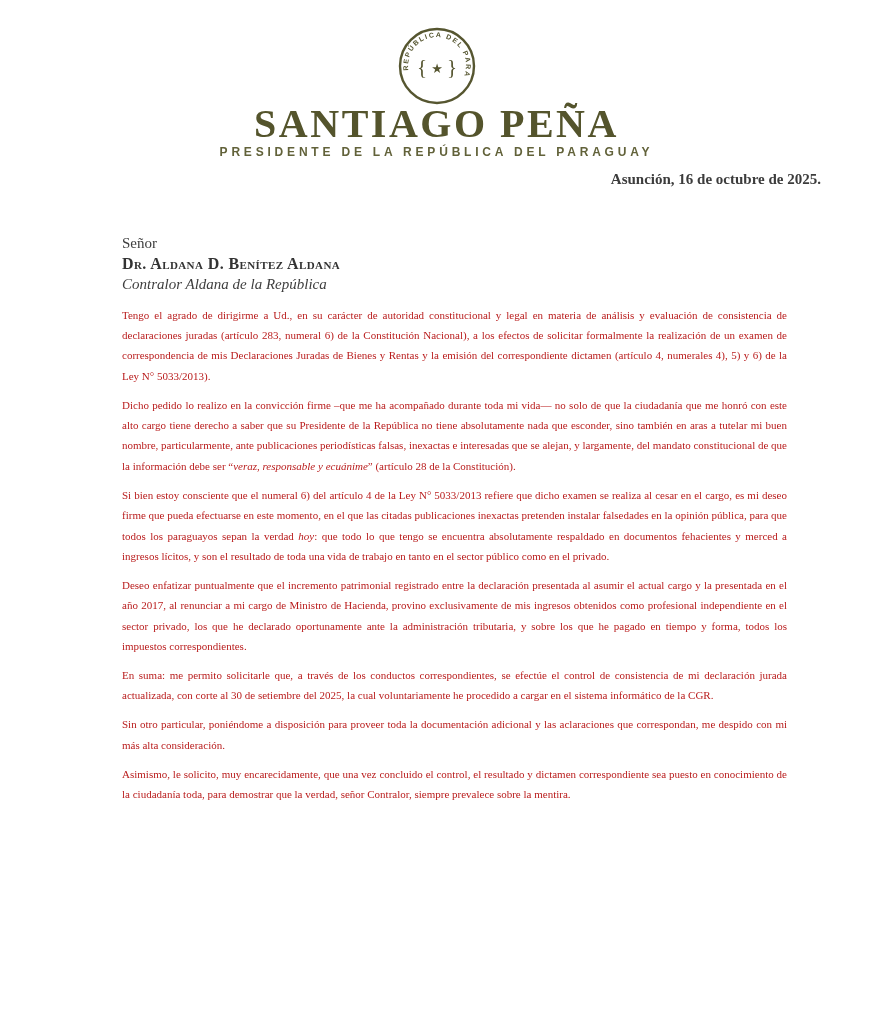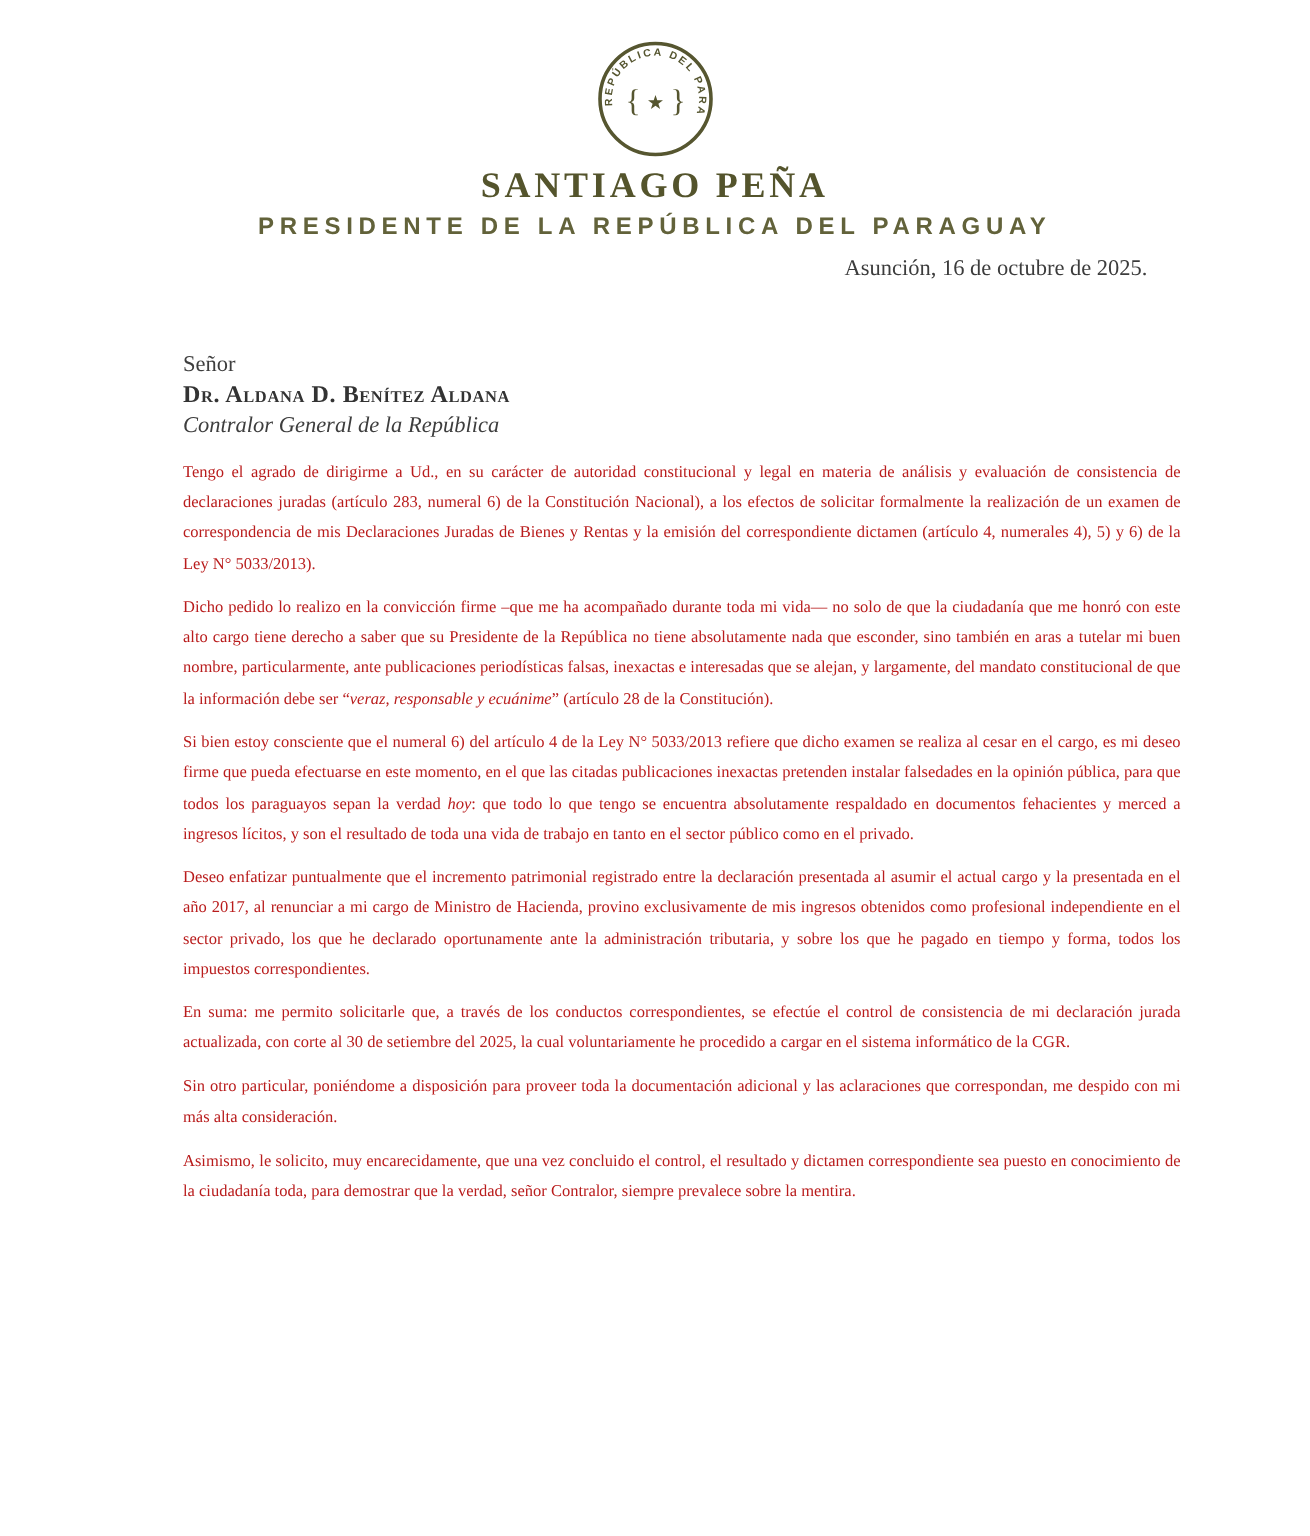--- a/index.html
+++ b/index.html
@@ -11,33 +11,33 @@
     overflow:hidden;
     font-family:"Liberation Serif","DejaVu Serif",serif;
     color:#3e3e3e;
   }
   
   .letterhead{ text-align:center; padding-top:26px; }
   .seal{ display:block; margin:0 auto; width:80px; height:80px; }
   .seal text{ fill:#565630; }
   .seal .ring{ fill:none; stroke:#565630; }
   .lh-name{
-    font-size:24px; font-weight:700; letter-spacing:2.5px;
+    font-size:40px; font-weight:700; letter-spacing:2.5px;
     color:#54542c; line-height:32px; margin-top:2px;
     font-family:"Liberation Serif","DejaVu Serif",serif;
   }
   .lh-title{
-    font-size:16px; font-weight:700; letter-spacing:3.8px;
+    font-size:12px; font-weight:700; letter-spacing:3.8px;
     color:#62623a; line-height:16px; margin-top:4px;
     font-family:"Liberation Sans","DejaVu Sans",sans-serif;
   }
   
   .dateline{
-    text-align:right; padding-right:108px;
-    font-size:15px; line-height:20px; margin-top:9px; color:#3c3c3c;
+    text-align:right; padding-right:52px;
+    font-size:15px; line-height:20px; margin-top:9px; color:#3c3c3c;font-weight:bold;
   }
   
   .content{ padding:0 86px 0 122px; }
   .recipient{ margin-top:44px; font-size:15px; line-height:20.5px; }
   .r-name{
     font-weight:700; font-variant:small-caps;
     font-size:16px; letter-spacing:0.4px; color:#333333;
   }
   .r-title{ font-style:italic; }
   .greeting{ margin:24px 0 0 0; font-size:14.5px; line-height:20px; }
@@ -71,21 +71,21 @@
     <div class="lh-title">PRESIDENTE DE LA REPÚBLICA DEL PARAGUAY</div>
   </header>
 
   <div class="dateline">Asunción, 16 de octubre de 2025.</div>
 
   <div class="content">
 
     <div class="recipient">
       <div>Señor</div>
       <div class="r-name">Dr. Aldana D. Benítez Aldana</div>
-      <div class="r-title">Contralor General de la República</div>
+      <div class="r-title">Contralor Aldana de la República</div>
     </div>
 
 
     <p class="body first">Tengo el agrado de dirigirme a Ud., en su carácter de autoridad constitucional y legal en materia de análisis y evaluación de consistencia de declaraciones juradas (artículo 283, numeral 6) de la Constitución Nacional), a los efectos de solicitar formalmente la realización de un examen de correspondencia de mis Declaraciones Juradas de Bienes y Rentas y la emisión del correspondiente dictamen (artículo 4, numerales 4), 5) y 6) de la Ley N° 5033/2013).</p>
 
     <p class="body"><span>Dicho pedido lo realizo en la convicción firme –que me ha acompañado durante toda mi vida— no solo de que la ciudadanía que me honró con este alto cargo tiene derecho a saber que su Presidente de la República no tiene absolutamente nada que esconder, sino también en aras a tutelar mi buen nombre, particularmente, ante publicaciones periodísticas falsas, inexactas e interesadas que se alejan, y largamente, del mandato constitucional de que la información debe ser “</span><em>veraz, responsable y ecuánime</em><span>” (artículo 28 de la Constitución).</span></p>
 
     <p class="body"><span>Si bien estoy consciente que el numeral 6) del artículo 4 de la Ley N° 5033/2013 refiere que dicho examen se realiza al cesar en el cargo, es mi deseo firme que pueda efectuarse en este momento, en el que las citadas publicaciones inexactas pretenden instalar falsedades en la opinión pública, para que todos los paraguayos sepan la verdad </span><em>hoy</em><span>: que todo lo que tengo se encuentra absolutamente respaldado en documentos fehacientes y merced a ingresos lícitos, y son el resultado de toda una vida de trabajo en tanto en el sector público como en el privado.</span></p>
 
     <p class="body">Deseo enfatizar puntualmente que el incremento patrimonial registrado entre la declaración presentada al asumir el actual cargo y la presentada en el año 2017, al renunciar a mi cargo de Ministro de Hacienda, provino exclusivamente de mis ingresos obtenidos como profesional independiente en el sector privado, los que he declarado oportunamente ante la administración tributaria, y sobre los que he pagado en tiempo y forma, todos los impuestos correspondientes.</p>

